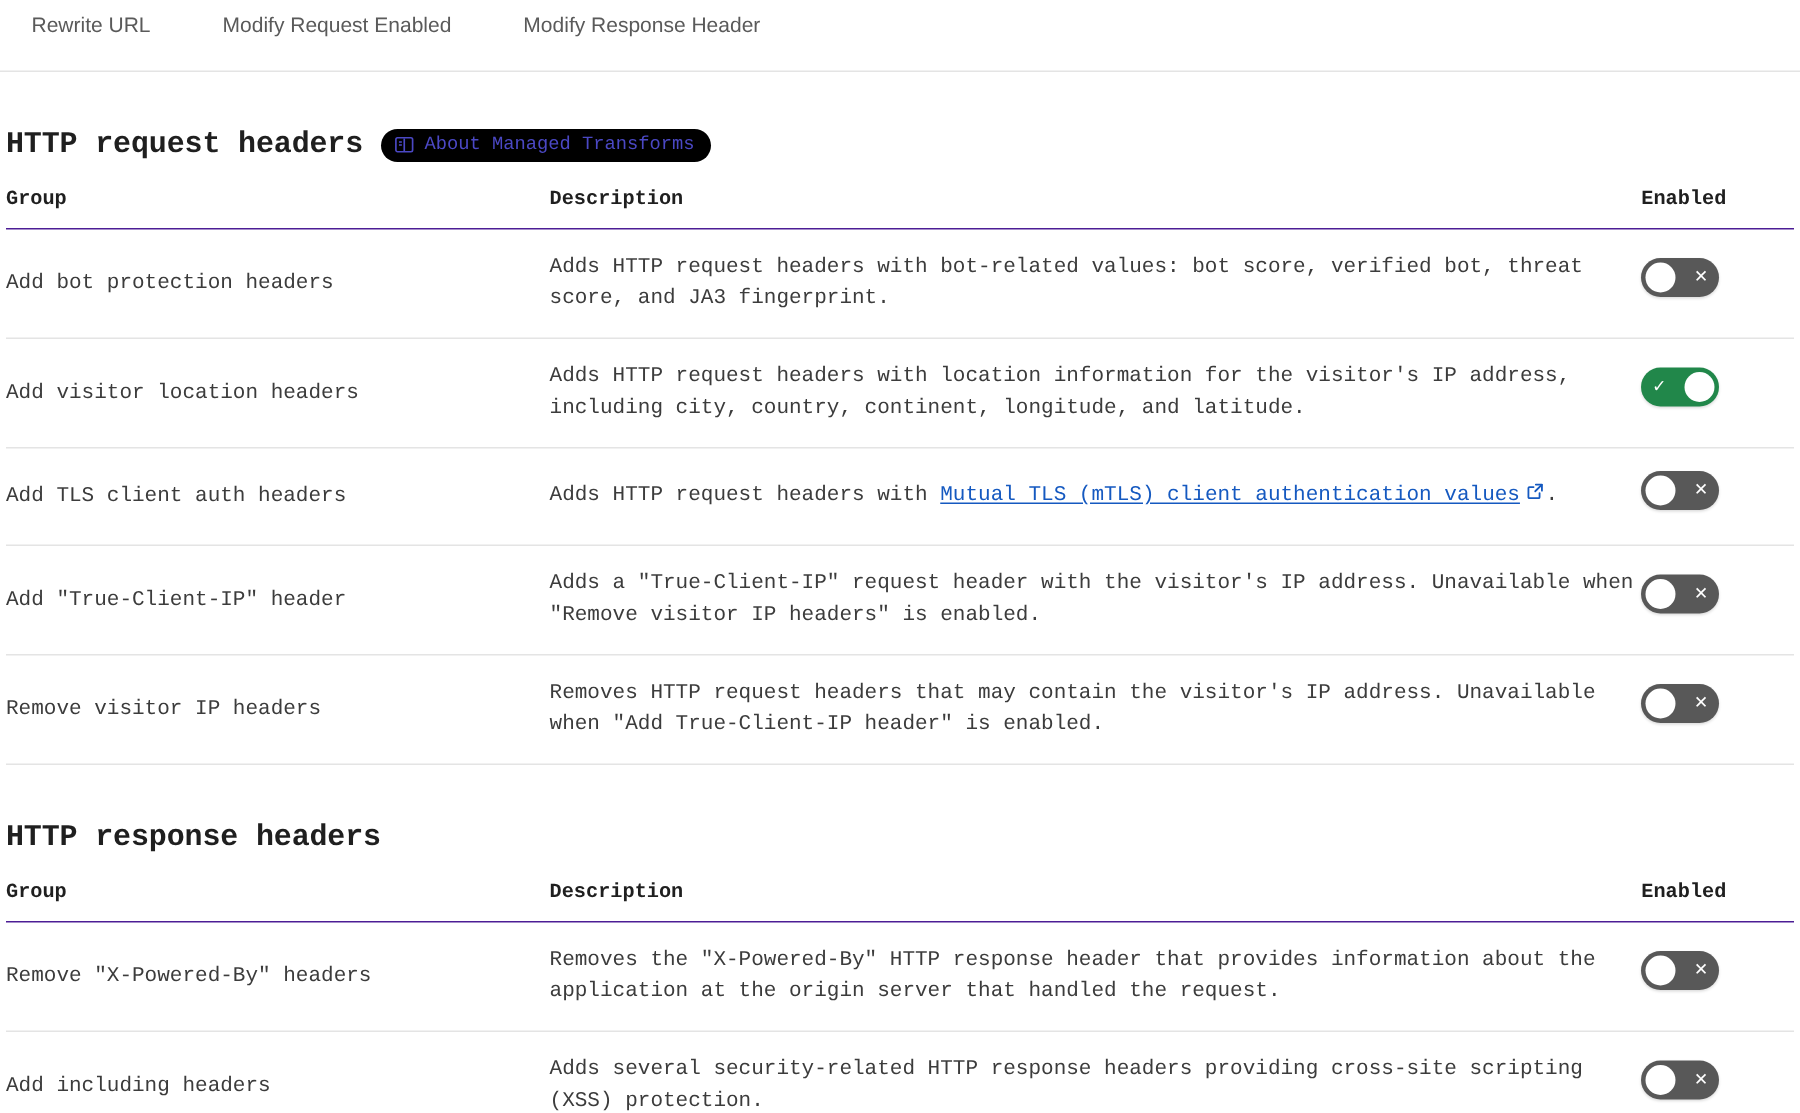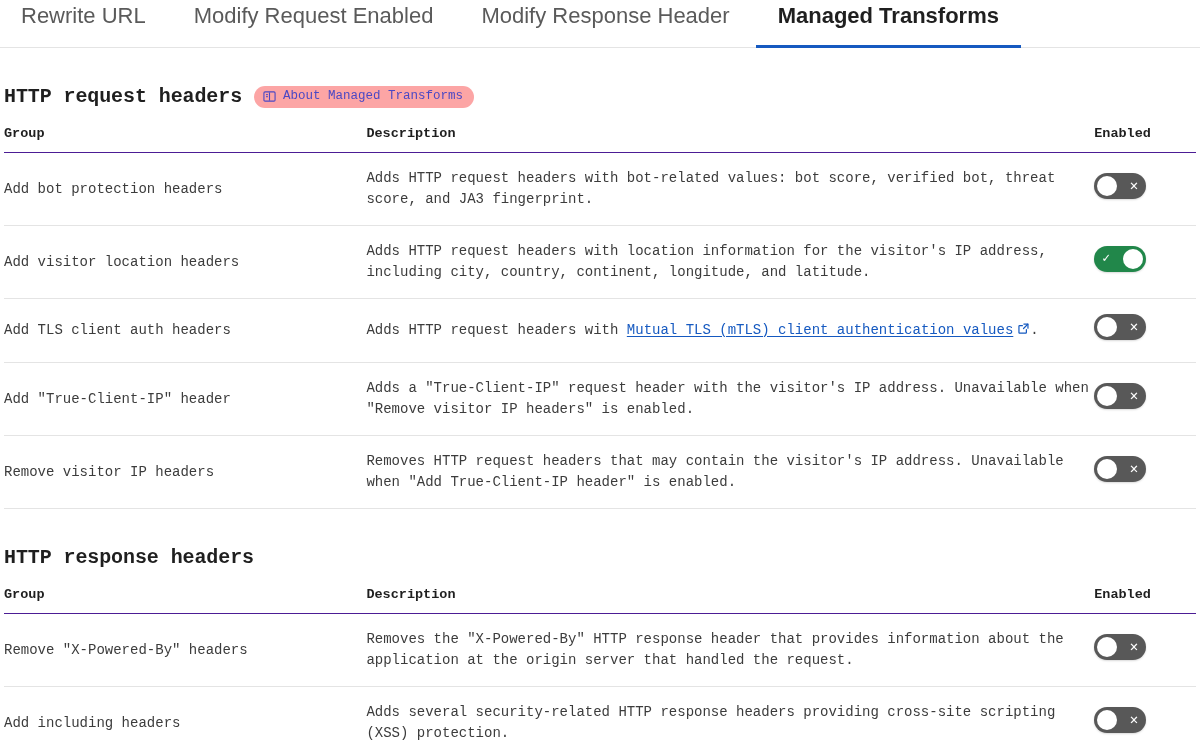--- a/index.html
+++ b/index.html
@@ -34,21 +34,21 @@
   }
   .tabs {
     display: flex;
     align-items: flex-start;
     height: 48px;
     padding-left: 21px;
     box-sizing: border-box;
   }
   .tab {
     position: relative;
-    font-size: 22px;
+    font-size: 14px;
     color: #5a5a5a;
     line-height: 20px;
     padding: 6px 0 0 0;
     margin-right: 48px;
     white-space: nowrap;
     cursor: pointer;
     height: 48px;
     box-sizing: border-box;
     text-align: right;
   }
@@ -84,21 +84,21 @@
     font-weight: 700;
     color: #1f1f1f;
     letter-spacing: -0.1px;
     line-height: 24px;
     margin: 0;
   }
   .badge {
     display: inline-flex;
     align-items: center;
     gap: 7px;
-    background: #fca5a5;
+    background: #000000;
     color: #4b48c4;
     border-radius: 11px;
     padding: 3px 11px 4px 9px;
     font-size: 12.5px;
     line-height: 15px;
     white-space: nowrap;
     cursor: pointer;
   }
   .badge svg { display: block; }
 
@@ -197,21 +197,20 @@
   .tab-gap { height: 37px; }
 </style>
 </head>
 <body>
 
 <div class="tabbar">
   <div class="tabs" id="tabs-container">
       <div class="tab">Rewrite URL</div>
       <div class="tab">Modify Request Enabled</div>
       <div class="tab">Modify Response Header</div>
-      <div class="tab active">Managed Transforms</div>
     </div>
 </div>
 
 <div class="tab-gap"></div>
 
 <div id="sections-container">
     <div class="section">
       <div class="section-head">
         <h2 class="section-title">HTTP request headers</h2>
         <span class="badge">

